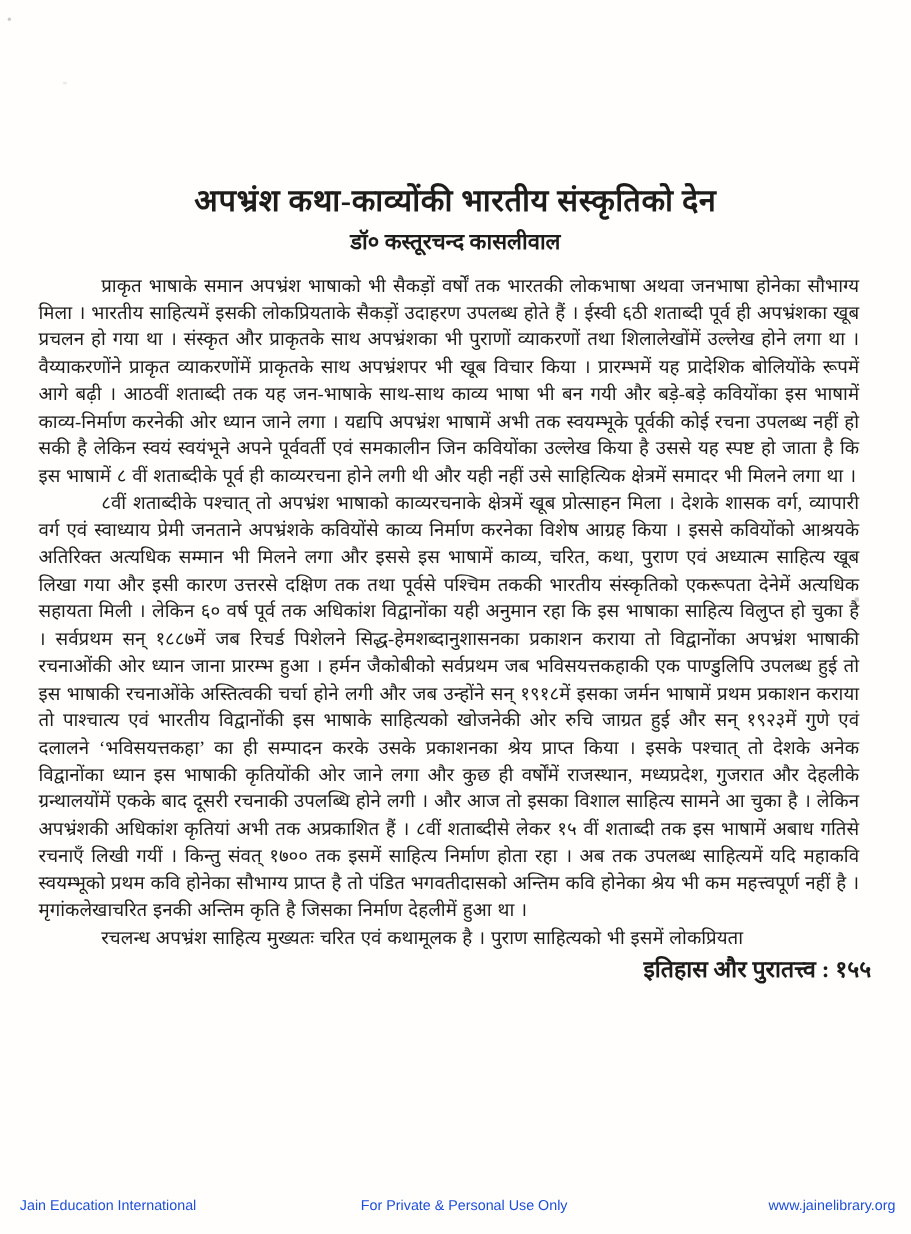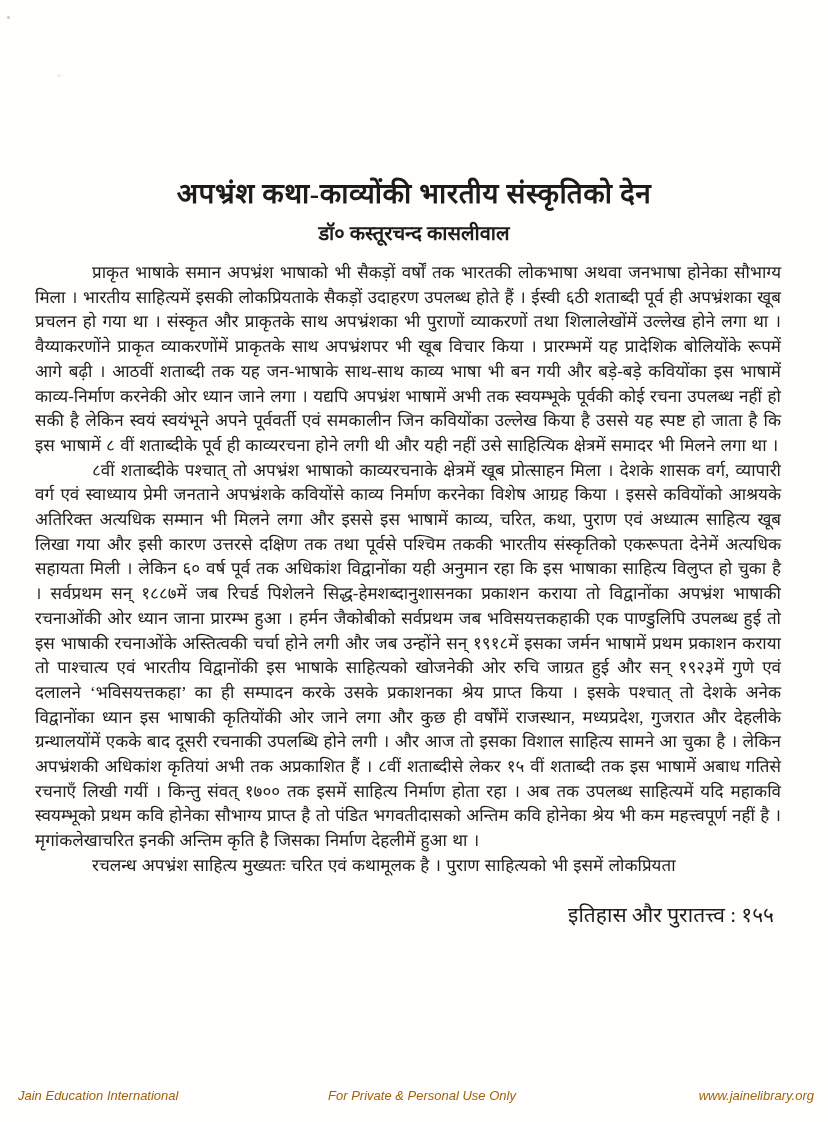--- a/index.html
+++ b/index.html
@@ -14,21 +14,21 @@
     font-family: "Liberation Serif", "DejaVu Serif", serif;
     color: #1e1c1a;
     overflow: hidden;
   }
   .page {
     position: absolute;
     inset: 0;
     background: #fffefd;
   }
   .article-title {
-    margin: 10px;
+    margin: 0;
     padding-top: 167px;
     text-align: center;
     font-size: 28px;
     line-height: 34px;
     font-weight: 700;
     letter-spacing: 0.5px;
   }
   .article-author {
     margin-top: 7px;
     text-align: center;
@@ -42,36 +42,34 @@
     font-size: 17px;
     line-height: 24.7px;
     font-weight: 500;
   }
   .body-text p {
     margin: 0;
     text-indent: 57px;
     word-spacing: 1px;
   }
   .journal-footer {
-    margin-top: 21px;
-    padding-right: 54px;
+    padding-right: 36px;
     text-align: right;
     font-size: 21px;
-    font-weight: 400;
+    font-weight: 700;
   }
   .scan-footer {
     position: absolute;
     left: 0;
     right: 0;
     bottom: 18px;
     height: 16px;
     font-family: "Liberation Sans", "DejaVu Sans", sans-serif;
     font-size: 13px;
-    color: #a16207;
-    font-style: italic;
+    color: #1d4ed8;
   }
   .scan-footer .left   { position: absolute; left: 18px; }
   .scan-footer .center { position: absolute; left: 16px; right: 0; text-align: center; }
   .scan-footer .right  { position: absolute; right: 14px; }
   .speck {
     position: absolute;
     background: #9a9a9a;
     border-radius: 50%;
   }
   .speck.s1 { left: 7px;  top: 16px;  width: 3px; height: 3px; opacity: .55; }

